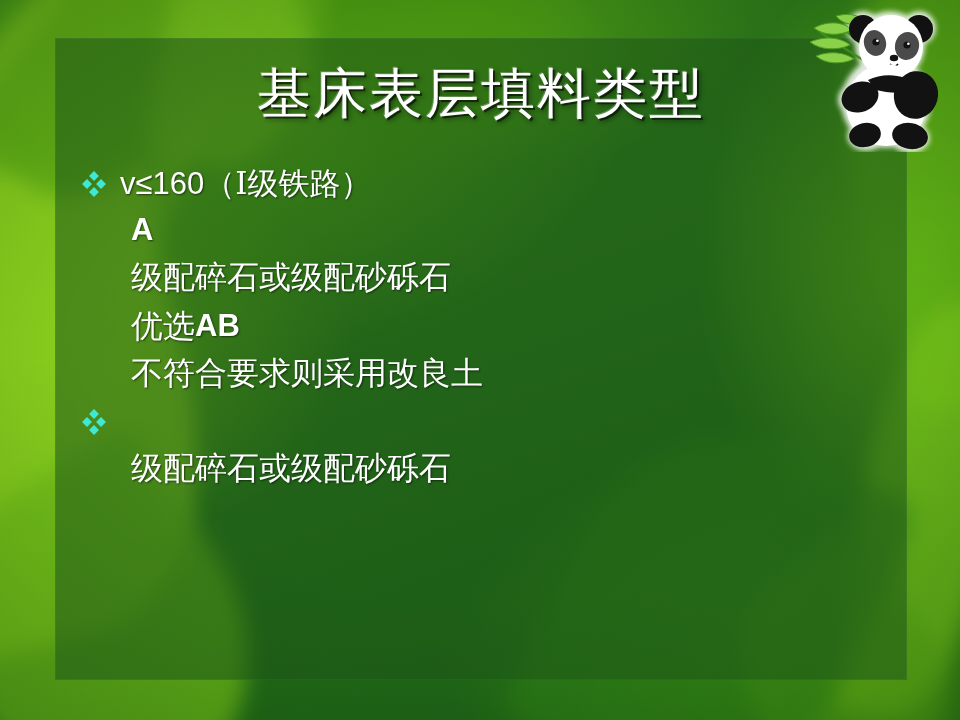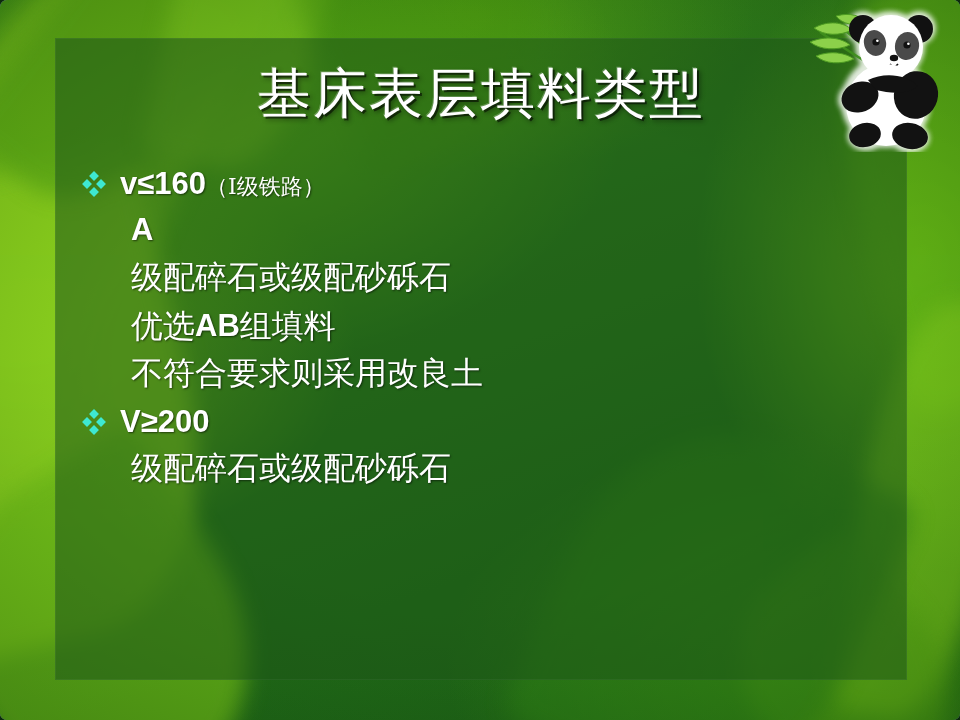--- a/index.html
+++ b/index.html
@@ -7,21 +7,20 @@
     padding: 0;
     background: #0b2b0b;
   }
   #slide {
     position: relative;
     width: 960px;
     height: 720px;
     overflow: hidden;
     font-family: "Liberation Sans", sans-serif;
     background-color: #8b5cf6;
-    border-radius: 7px;
   }
 
   
   .bg-base {
     position: absolute;
     inset: 0;
     background:
       radial-gradient(ellipse 70% 60% at 22% 14%, #63b515 0%, rgba(99,181,21,0) 62%),
       radial-gradient(ellipse 55% 48% at 4% 48%, #7cc21a 0%, rgba(124,194,26,0) 60%),
       radial-gradient(ellipse 38% 70% at 96% 36%, #6fbf16 0%, rgba(111,191,22,0) 62%),
@@ -106,25 +105,25 @@
 
   .head-text {
     color: #ffffff;
     font-size: 31px;
     line-height: 1;
     white-space: nowrap;
     text-shadow: 1px 1px 2px rgba(0,0,0,.55);
   }
   .head-text .cjk {
     font-family: "Liberation Serif", "DejaVu Serif", serif;
-    font-size: 22px;
+    font-size: 31px;
   }
   .head-text .lat {
     font-family: "Liberation Sans", sans-serif;
-    font-weight: 700;
+    font-weight: 400;
     font-size: 31px;
   }
 
   .sub-line {
     color: #ffffff;
     font-family: "Liberation Serif", "DejaVu Serif", serif;
     font-size: 32px;
     line-height: 1;
     height: 47px;
     display: flex;
@@ -194,40 +193,38 @@
         <div class="sub-line">
             <span>级配碎石或级配砂砾石</span>
           </div>
       </div>
 
       <div class="group">
         <div class="sub-line">
             <span>优选</span>
             <span class="lat">A</span>
             <span class="lat">B</span>
-            <span>组填料</span>
           </div>
         <div class="sub-line">
             <span>不符合要求则采用改良土</span>
           </div>
       </div>
 
       <div class="group">
         <div class="head-line">
           <span class="bullet">
             <svg viewBox="0 0 26 26" xmlns="http://www.w3.org/2000/svg">
               <g fill="#3ee8d2">
                 <rect x="9.5" y="1.5" width="7" height="7" transform="rotate(45 13 5)"></rect>
                 <rect x="2.5" y="9.5" width="7" height="7" transform="rotate(45 6 13)"></rect>
                 <rect x="16.5" y="9.5" width="7" height="7" transform="rotate(45 20 13)"></rect>
                 <rect x="9.5" y="17.5" width="7" height="7" transform="rotate(45 13 21)"></rect>
               </g>
             </svg>
           </span>
-          <span class="head-text"><span class="lat">V≥200</span><span class="cjk"></span></span>
         </div>
         <div class="sub-line">
             <span>级配碎石或级配砂砾石</span>
           </div>
       </div>
 
     </div>
   </div>
 
   <div id="panda">

